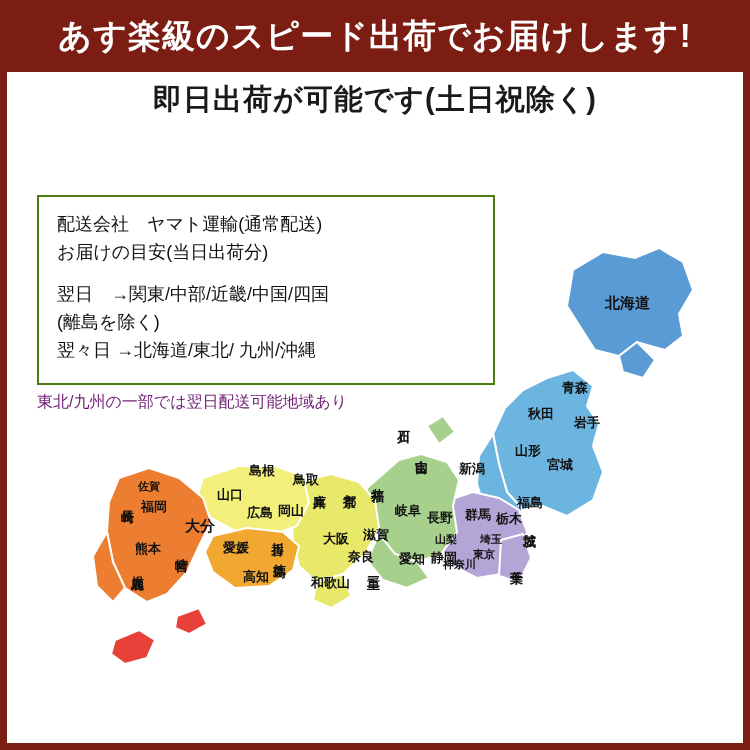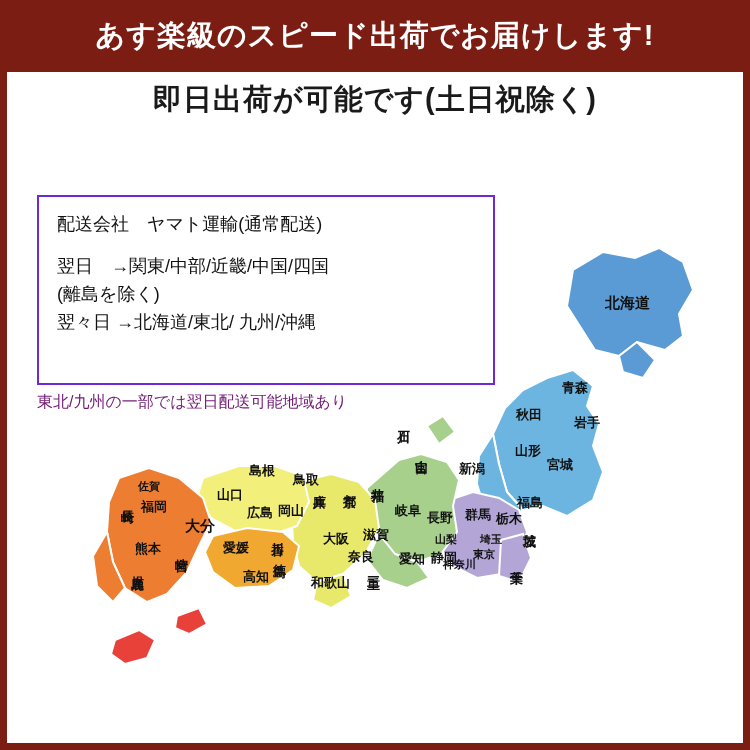--- a/index.html
+++ b/index.html
@@ -31,21 +31,21 @@
     width: 750px;
     height: 72px;
     background: #7b1d12;
     color: #ffffff;
     display: flex;
     align-items: center;
     justify-content: center;
     letter-spacing: 1px;
   }
   .banner-text {
-    font-size: 29px;
+    font-size: 33px;
     font-weight: bold;
     white-space: nowrap;
     text-align: center;
   }
   
   .headline {
     position: absolute;
     top: 78px;
     left: 0;
     width: 736px;
@@ -59,21 +59,21 @@
     letter-spacing: 1px;
     white-space: nowrap;
   }
   
   .info-box {
     position: absolute;
     left: 30px;
     top: 195px;
     width: 458px;
     height: 190px;
-    border: 2px solid #6d28d9;
+    border: 2px solid #4d7c0f;
     box-sizing: border-box;
     background: rgba(255,255,255,0.85);
     padding: 14px 16px 0 18px;
   }
   .info-line {
     font-size: 18px;
     color: #111111;
     line-height: 1.55;
     white-space: nowrap;
   }
@@ -172,21 +172,21 @@
       <g>
         <path d="M108 430 L132 420 L148 430 L140 448 L118 454 L104 444 Z" fill="#e8413a" stroke="#ffffff" stroke-width="2"></path>
         <path d="M170 406 L192 398 L200 414 L182 424 L168 418 Z" fill="#e8413a" stroke="#ffffff" stroke-width="2"></path>
       </g>
     </svg>
   </div>
 
   <div>
     <div class="lbl lg" style="left:598px;top:295px;">北海道</div>
     <div class="lbl" style="left:555px;top:381px;">青森</div>
-    <div class="lbl" style="left:509px;top:408px;">秋田</div>
+    <div class="lbl" style="left:521px;top:408px;font-family:Liberation Mono, monospace;">秋田</div>
     <div class="lbl" style="left:567px;top:416px;">岩手</div>
     <div class="lbl" style="left:508px;top:444px;">山形</div>
     <div class="lbl" style="left:540px;top:458px;">宮城</div>
     <div class="lbl" style="left:510px;top:496px;">福島</div>
     <div class="lbl" style="left:452px;top:462px;">新潟</div>
     <div class="lbl vert" style="left:408px;top:450px;">富山</div>
     <div class="lbl vert" style="left:390px;top:420px;">石川</div>
     <div class="lbl vert" style="left:364px;top:478px;">福井</div>
     <div class="lbl" style="left:420px;top:511px;">長野</div>
     <div class="lbl" style="left:458px;top:508px;">群馬</div>
@@ -221,20 +221,21 @@
     <div class="lbl vert" style="left:114px;top:500px;">長崎</div>
     <div class="lbl lg" style="left:178px;top:518px;">大分</div>
     <div class="lbl" style="left:128px;top:542px;">熊本</div>
     <div class="lbl vert" style="left:168px;top:548px;">宮崎</div>
     <div class="lbl vert" style="left:124px;top:566px;">鹿児島</div>
     <div class="lbl" style="left:160px;top:670px;"></div>
   </div>
 
   <div class="info-box">
     <div class="info-line">配送会社　ヤマト運輸(通常配送)</div>
+    <div class="info-line">お届けの目安(当日出荷分)</div>
     <div class="info-gap"></div>
     <div class="info-line">翌日　→関東/中部/近畿/中国/四国</div>
     <div class="info-line">(離島を除く)</div>
     <div class="info-line">翌々日 →北海道/東北/ 九州/沖縄</div>
   </div>
 
   <div class="note">東北/九州の一部では翌日配送可能地域あり</div>
 
 </div>
 

